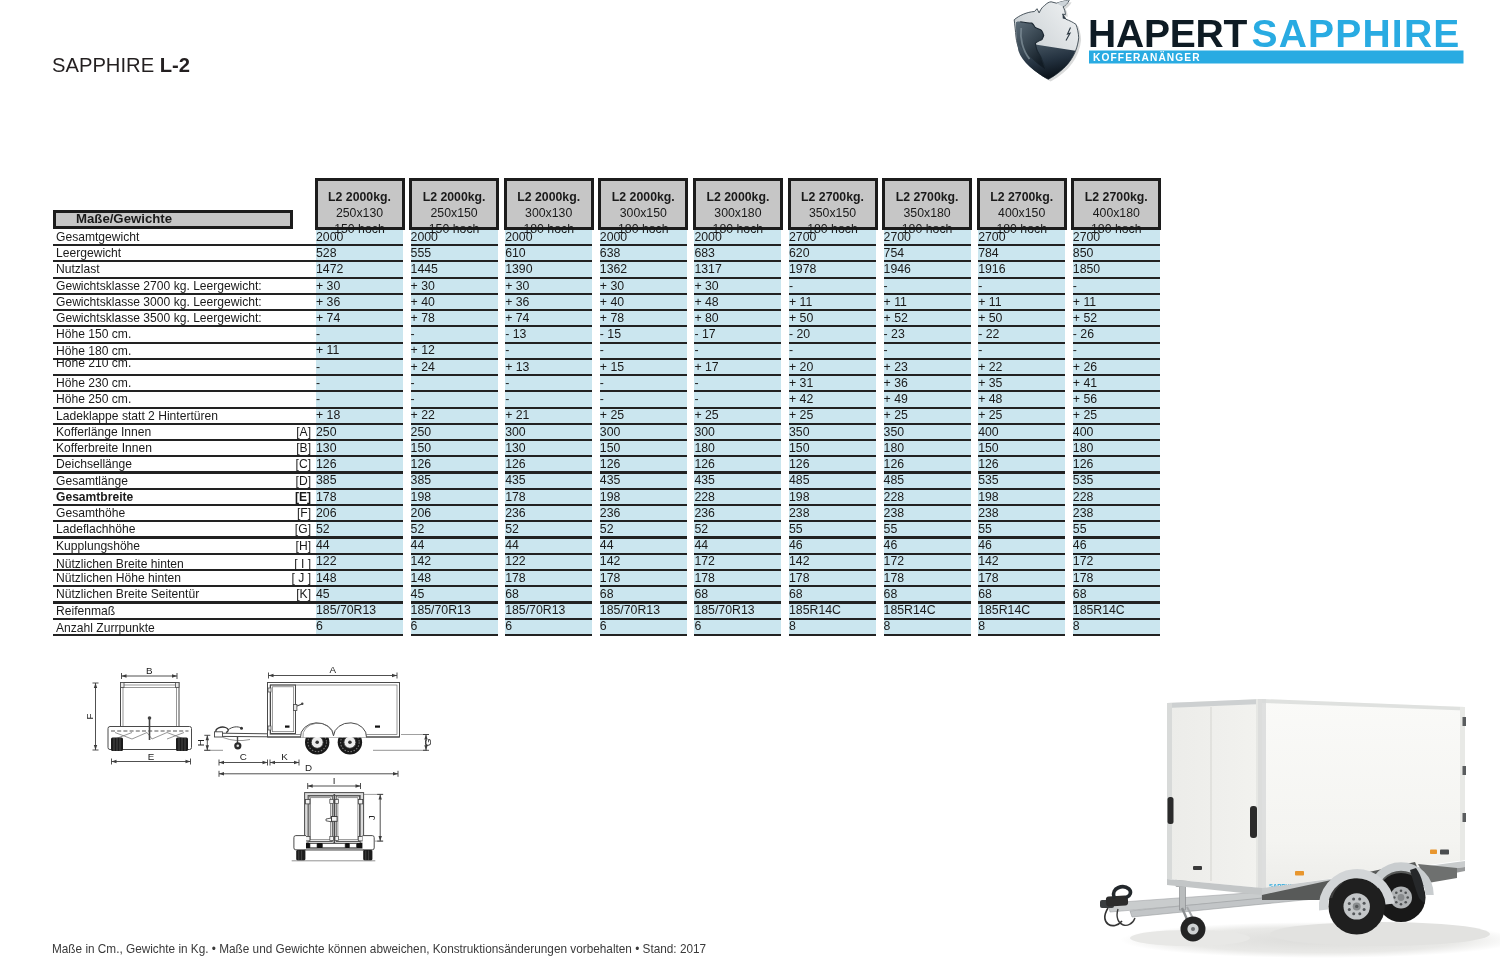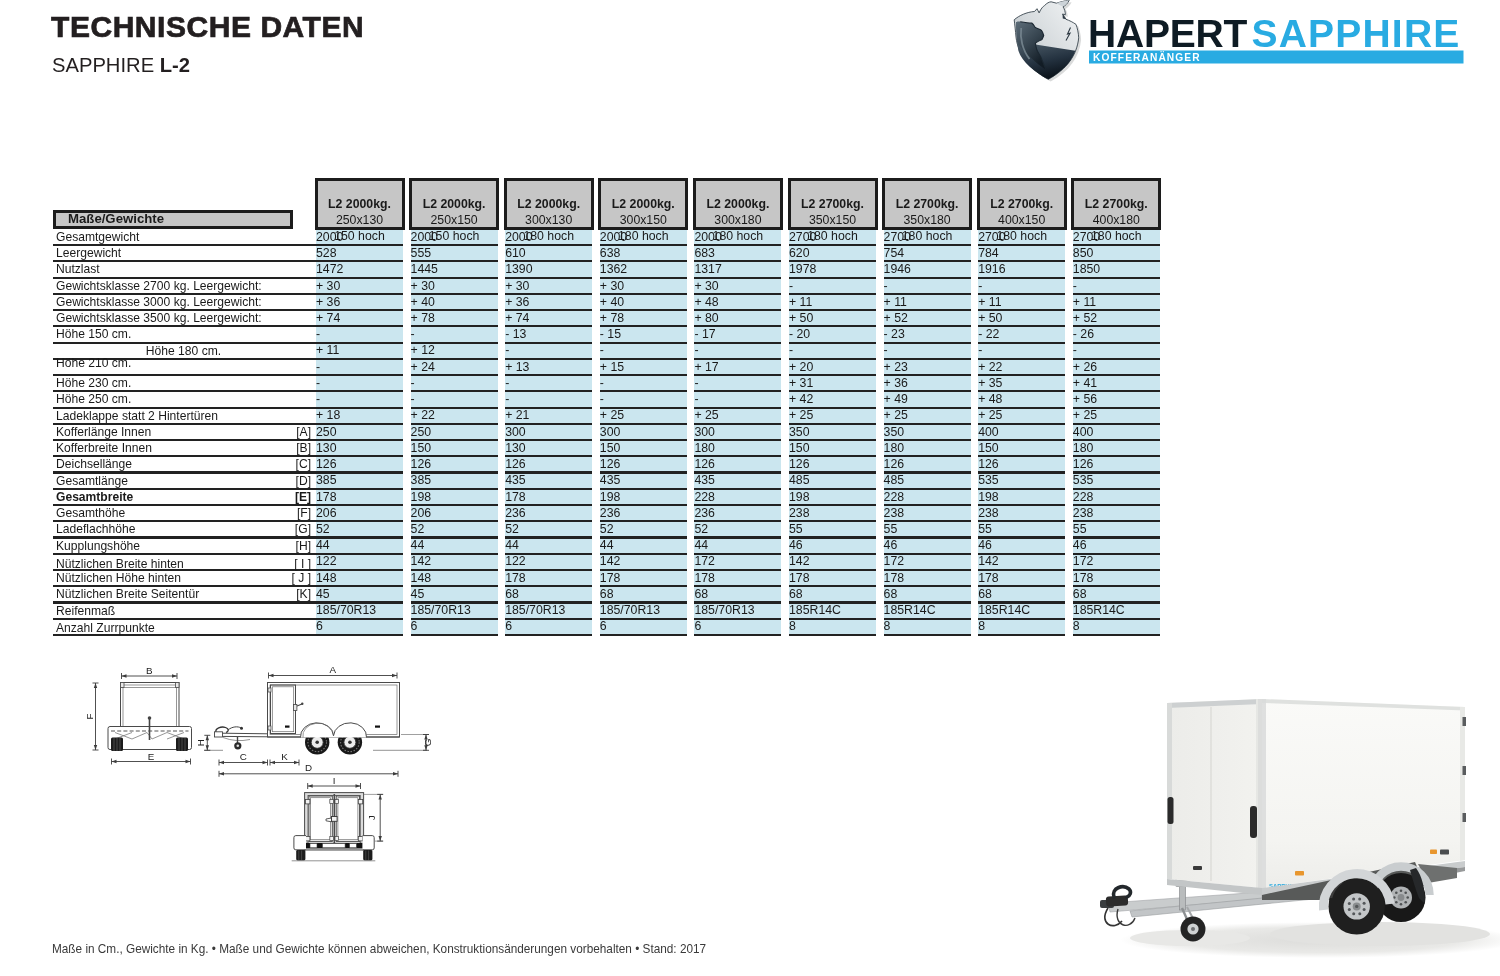--- a/index.html
+++ b/index.html
@@ -1,27 +1,26 @@
 <!DOCTYPE html>
 <html><head><meta charset="utf-8"><style>
 html,body{margin:0;padding:0;}
 body{width:1500px;height:976px;background:#fff;font-family:"Liberation Sans",sans-serif;}
 #page{position:relative;width:1500px;height:976px;overflow:hidden;background:#fff;}
 .abs{position:absolute;}
-.hdrbox{position:absolute;box-sizing:border-box;background:#c6c6c6;border:3px solid #1c1c1c;text-align:center;font-size:12.3px;line-height:16px;padding-top:15px;color:#1a1a1a;}
+.hdrbox{position:absolute;box-sizing:border-box;background:#c6c6c6;border:3px solid #1c1c1c;text-align:center;font-size:12.3px;line-height:16px;padding-top:8px;color:#1a1a1a;}
 .rowlab{position:absolute;left:56px;width:255px;font-size:12.1px;color:#1a1a1a;display:flex;justify-content:space-between;align-items:center;}
 .band{position:absolute;background:#cbe6ef;}
 .vals{position:absolute;font-size:12.3px;color:#1a1a1a;text-align:left;}
 .vals div{height:16.245px;line-height:16.245px;}
 .rline{position:absolute;background:#222;height:2.2px;}
 .gap{position:absolute;background:#fff;}
 </style></head><body>
 <div id="page">
 
-<div class="abs" style="left:51px;top:9.5px;font-size:30px;font-weight:bold;letter-spacing:0.55px;-webkit-text-stroke:0.7px #231f20;color:#231f20;">TECHNISCHE DATEN</div>
 
 <div class="abs" style="left:52px;top:53.8px;font-size:20.2px;color:#231f20;">SAPPHIRE <b>L-2</b></div>
 
 <div class="abs" style="left:1005px;top:0;width:465px;height:95px;">
 <svg width="465" height="95" viewBox="0 0 465 95">
 <defs>
 <linearGradient id="shg" x1="0" y1="0" x2="1" y2="1">
 <stop offset="0" stop-color="#b8bfc4"></stop>
             <stop offset="0.4" stop-color="#727e86"></stop>
             <stop offset="0.7" stop-color="#39454e"></stop>
@@ -117,21 +116,21 @@
 <div class="gap" style="left:497.6px;top:228.0px;width:7.6px;height:408.9px;"></div>
 <div class="gap" style="left:592.2px;top:228.0px;width:7.6px;height:408.9px;"></div>
 <div class="gap" style="left:686.8px;top:228.0px;width:7.6px;height:408.9px;"></div>
 <div class="gap" style="left:781.4px;top:228.0px;width:7.6px;height:408.9px;"></div>
 <div class="gap" style="left:876.0px;top:228.0px;width:7.6px;height:408.9px;"></div>
 <div class="gap" style="left:970.6px;top:228.0px;width:7.6px;height:408.9px;"></div>
 <div class="gap" style="left:1065.2px;top:228.0px;width:7.6px;height:408.9px;"></div>
 </div>
 
 <div class="abs" style="left:53px;top:209.5px;width:240px;height:19px;box-sizing:border-box;background:#c6c6c6;border:3px solid #1c1c1c;">
-        <div style="font-size:13.2px;font-weight:bold;color:#1a1a1a;line-height:12.8px;padding-left:12px;">Maße/Gewichte</div>
+        <div style="font-size:13.2px;font-weight:bold;color:#1a1a1a;line-height:12.8px;padding-left:20px;">Maße/Gewichte</div>
       </div>
 
 <div class="hdrbox" style="left:314.5px;top:177.5px;width:90px;height:52px;"><b>L2 2000kg.</b><br>250x130<br>150 hoch</div>
 
 <div class="hdrbox" style="left:409.1px;top:177.5px;width:90px;height:52px;"><b>L2 2000kg.</b><br>250x150<br>150 hoch</div>
 
 <div class="hdrbox" style="left:503.7px;top:177.5px;width:90px;height:52px;"><b>L2 2000kg.</b><br>300x130<br>180 hoch</div>
 
 <div class="hdrbox" style="left:598.3px;top:177.5px;width:90px;height:52px;"><b>L2 2000kg.</b><br>300x150<br>180 hoch</div>
 
@@ -166,21 +165,21 @@
       </div>
 
 <div class="rowlab" style="top:310.03px;height:16.245px;">
         <span>Gewichtsklasse 3500 kg. Leergewicht:</span>
       </div>
 
 <div class="rowlab" style="top:326.27px;height:16.245px;">
         <span>Höhe 150 cm.</span>
       </div>
 
-<div class="rowlab" style="top:342.51px;height:16.245px;justify-content:center;">
+<div class="rowlab" style="top:342.51px;height:16.245px;">
         <span>Höhe 180 cm.</span>
       </div>
 
 <div class="rowlab" style="top:349px;height:27px;">
         <span>Höhe 210 cm.</span>
       </div>
 
 <div class="rowlab" style="top:375.00px;height:16.245px;">
         <span>Höhe 230 cm.</span>
       </div>

